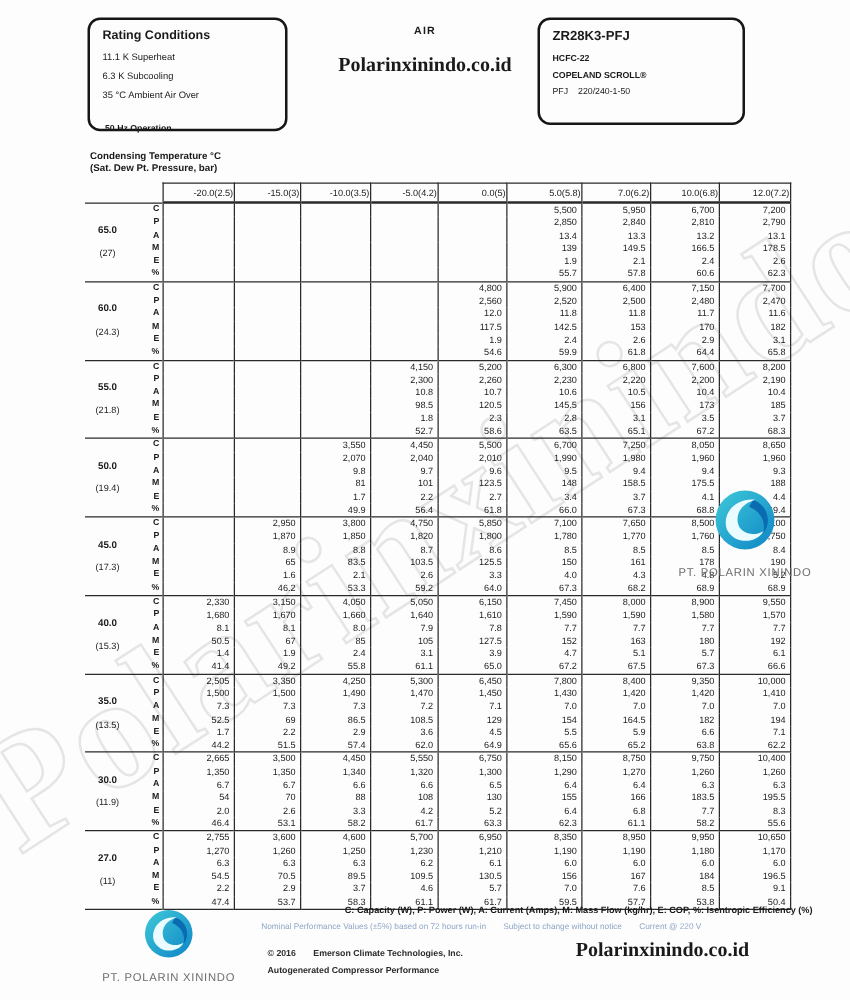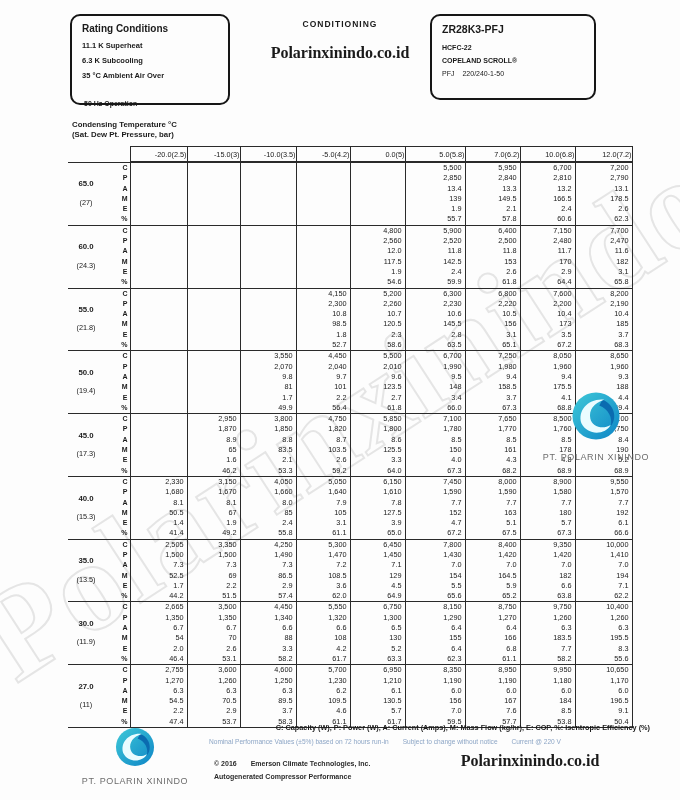--- a/index.html
+++ b/index.html
@@ -12,21 +12,21 @@
     position:absolute;left:-80px;top:330px;width:900px;z-index:0;
     transform:rotate(-33deg);font-family:"Liberation Serif", serif;
     font-size:128px;font-weight:bold;letter-spacing:2px;
     color:transparent;-webkit-text-stroke:2px rgba(170,170,170,0.28);
     pointer-events:none;white-space:nowrap;
   }
   
   .rating-box{position:absolute;left:70px;top:14px;width:160px;height:91px;
     border:2px solid #161616;border-radius:10px;padding:7px 10px;box-sizing:border-box;z-index:1;}
   .rating-box .title{font-size:10px;font-weight:bold;margin-bottom:7px;}
-  .rating-box .line{font-size:7.5px;margin-bottom:6px;font-weight:bold;}
+  .rating-box .line{font-size:7.5px;margin-bottom:6px;}
   .hz{position:absolute;left:84px;top:100px;font-size:7px;font-weight:bold;z-index:1;}
   .center-head{position:absolute;left:245px;top:18px;width:190px;text-align:center;z-index:1;}
   .center-head .app{font-size:8.5px;font-weight:bold;letter-spacing:1px;line-height:13px;}
   .center-head .site{font-family:"Liberation Serif", serif;font-size:16px;font-weight:bold;margin-top:13px;}
   .model-box{position:absolute;left:430px;top:14px;width:166px;height:86px;
     border:2px solid #161616;border-radius:10px;padding:7px 10px;box-sizing:border-box;z-index:1;}
   .model-box .name{font-size:10.5px;font-weight:bold;margin-bottom:9px;}
   .model-box .sub{font-size:7px;font-weight:bold;margin-bottom:6px;}
   .model-box .spec{font-size:7px;font-weight:normal;}
   .model-box .spec .pfx{margin-right:8px;}
@@ -72,21 +72,21 @@
 
 <div class="rating-box">
   <div class="title">Rating Conditions</div>
   <div class="line">11.1 K Superheat</div>
   <div class="line">6.3 K Subcooling</div>
   <div class="line">35 °C Ambient Air Over</div>
 </div>
 <div class="hz">50 Hz Operation</div>
 
 <div class="center-head">
-  <div class="app">CONDITIONING</div>
+  <div class="app">AIR</div>
   <div class="site">Polarinxinindo.co.id</div>
 </div>
 
 <div class="model-box">
   <div class="name">ZR28K3-PFJ</div>
   <div class="sub">HCFC-22</div>
   <div class="sub">COPELAND SCROLL®</div>
   <div class="spec"><span class="pfx">PFJ</span><span>220/240-1-50</span></div>
 </div>
 

